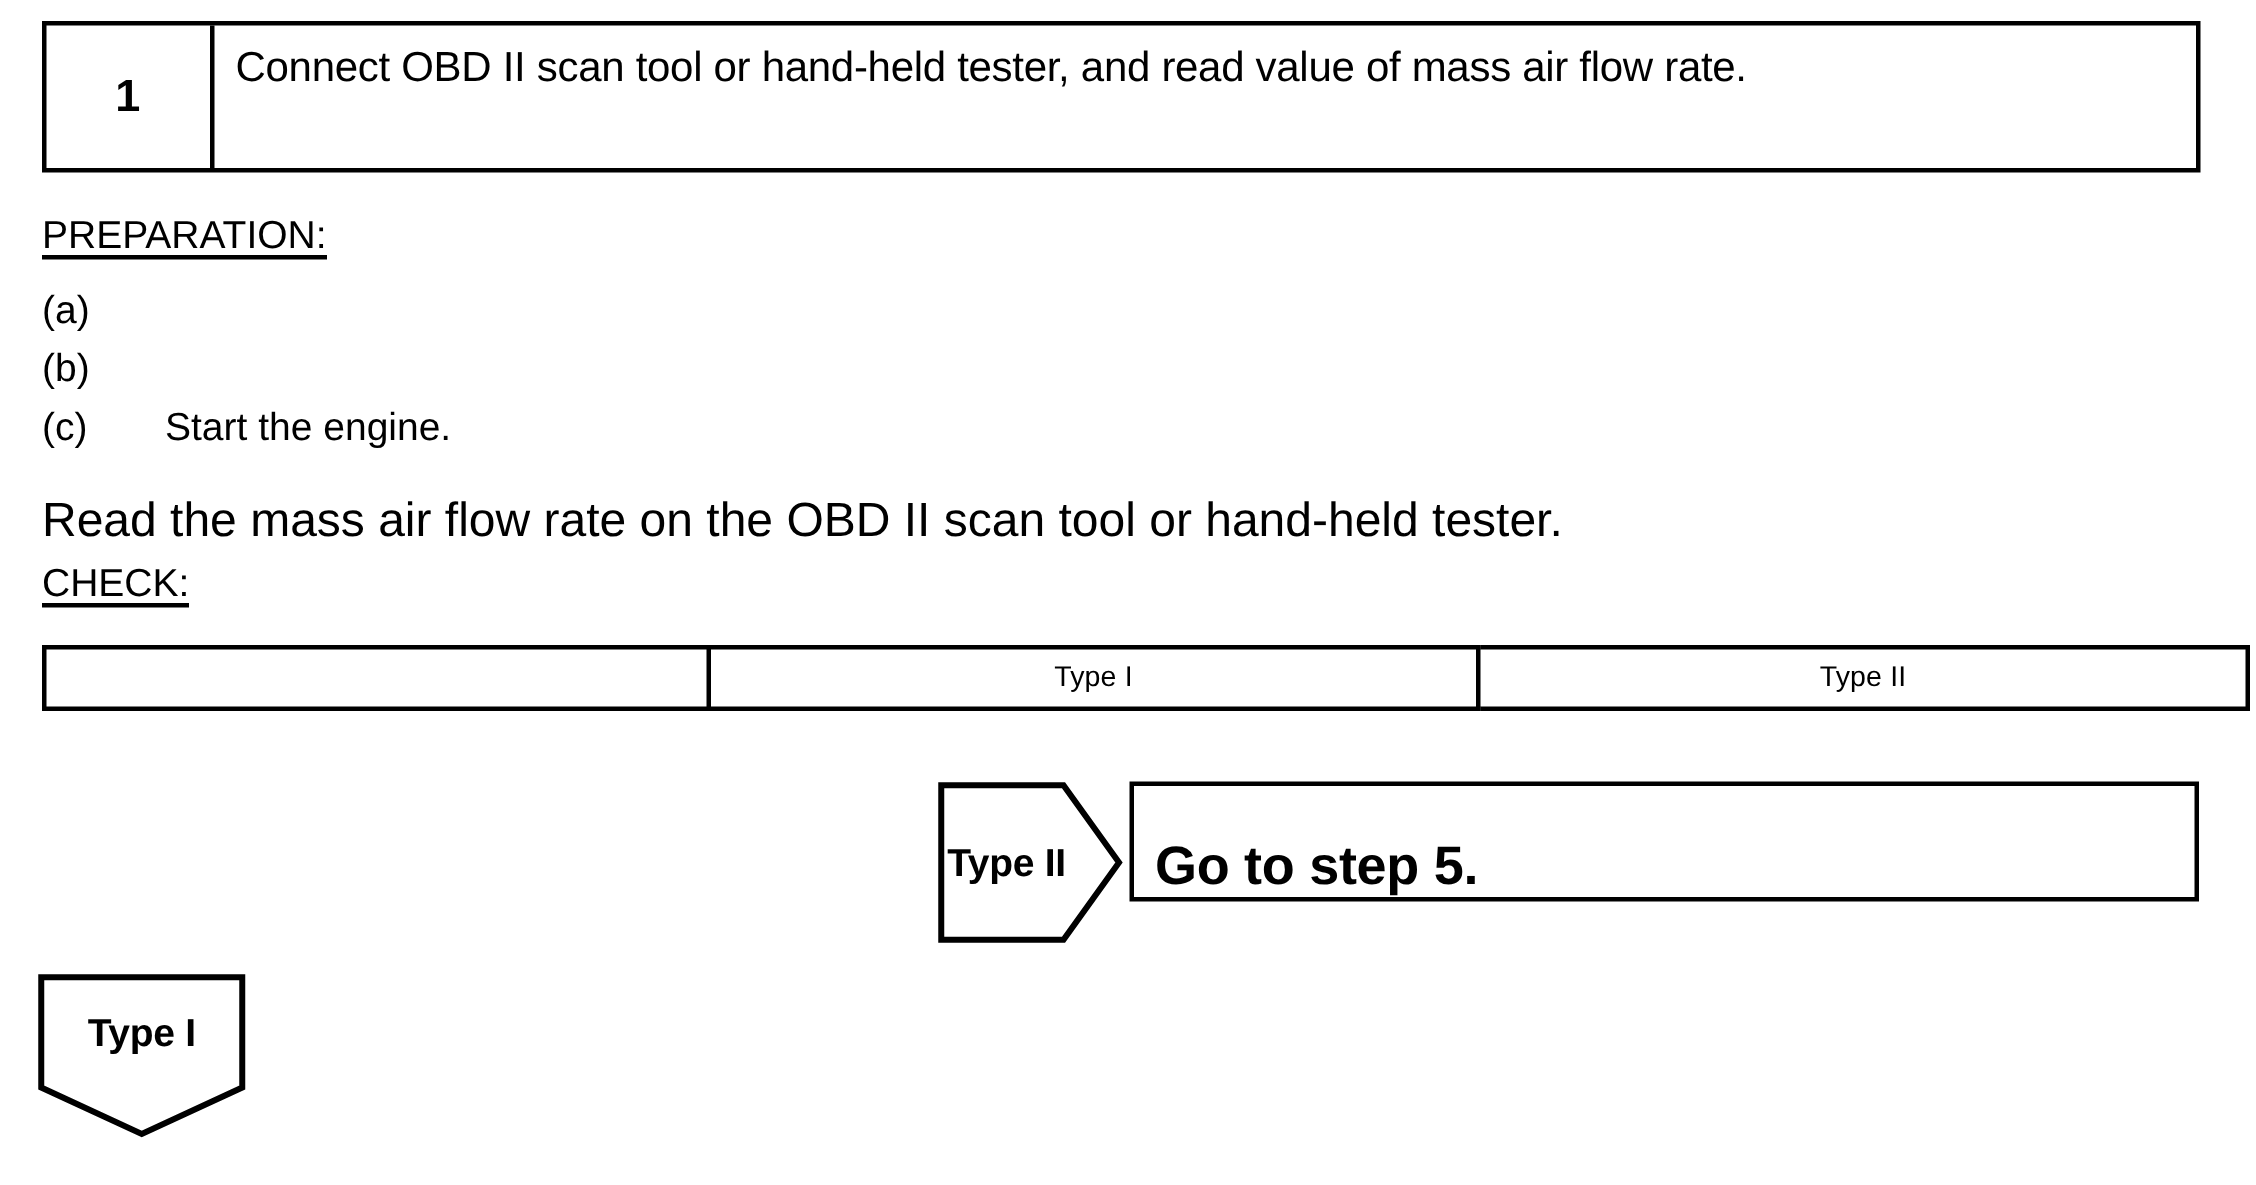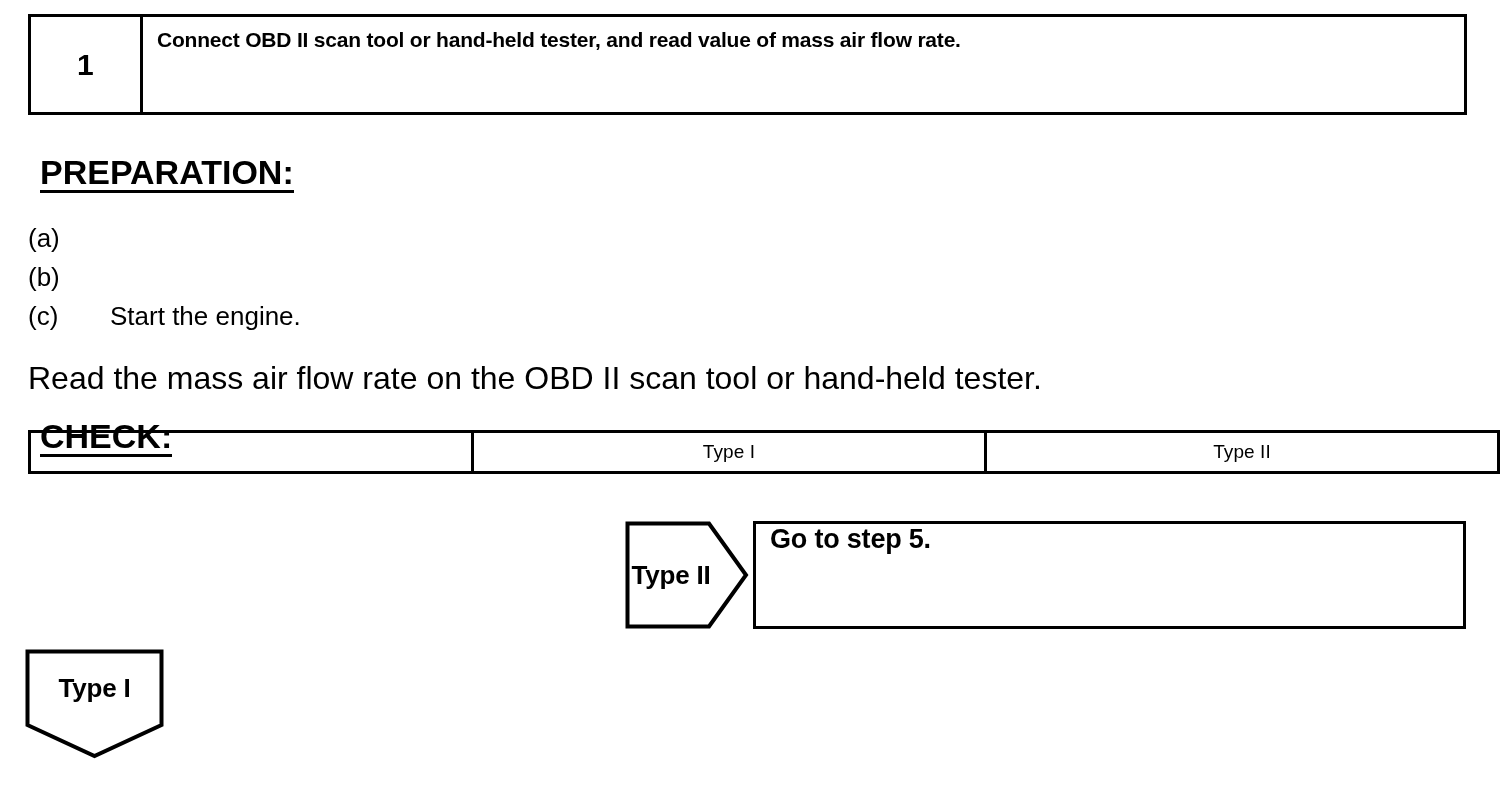--- a/index.html
+++ b/index.html
@@ -35,39 +35,39 @@
     display: flex;
     align-items: center;
     justify-content: center;
     font-size: 30px;
     font-weight: bold;
     letter-spacing: 0.5px;
   }
   .step-title {
     flex: 1;
     padding: 11px 14px 0 14px;
-    font-size: 21px;
-    font-weight: bold;
+    font-size: 28px;
+    font-weight: normal;
     line-height: 1.18;
     letter-spacing: -0.2px;
     border-radius: 16px;
   }
 
   
   .body-area {
     position: absolute;
     left: 28px;
     top: 143px;
     width: 1450px;
   }
   .section-head {
-    font-size: 34px;
-    font-weight: bold;
+    font-size: 26px;
+    font-weight: normal;
     letter-spacing: 0px;
-    margin: 12px;
+    margin: 0;
     line-height: 1.0;
     display: block;
   }
   .section-head span.u {
     display: inline-block;
     border-bottom: 3px solid #000;
     padding-bottom: 1px;
   }
   .lettered {
     margin: 0;
@@ -140,27 +140,27 @@
     letter-spacing: -0.2px;
     padding-left: 6px;
     box-sizing: border-box;
   }
 
   .goto-box {
     position: absolute;
     left: 753px;
     top: 521px;
     width: 713px;
-    height: 108px;
+    height: 80px;
     box-sizing: border-box;
     border: 3px solid #000;
     display: flex;
-    align-items: flex-start;
+    align-items: flex-end;
     padding-left: 14px;
-    font-size: 27px;
+    font-size: 36px;
     font-weight: bold;
     letter-spacing: -0.2px;
   }
 
   .flow-type1 {
     position: absolute;
     left: 25px;
     top: 649px;
     width: 139px;
     height: 110px;

